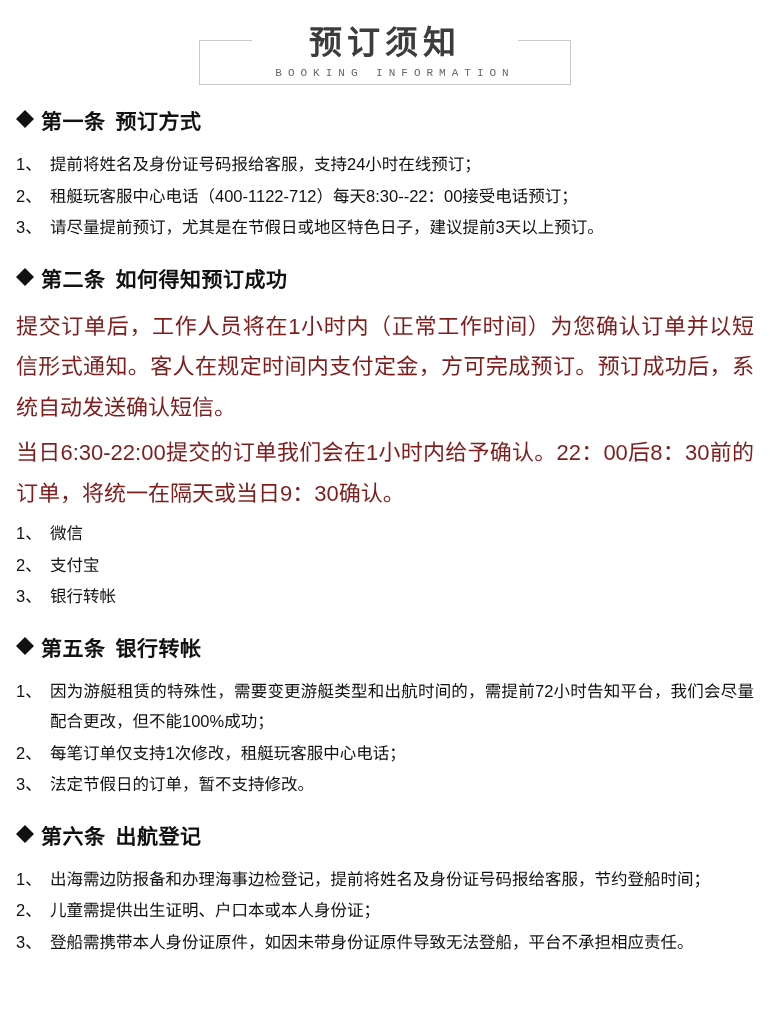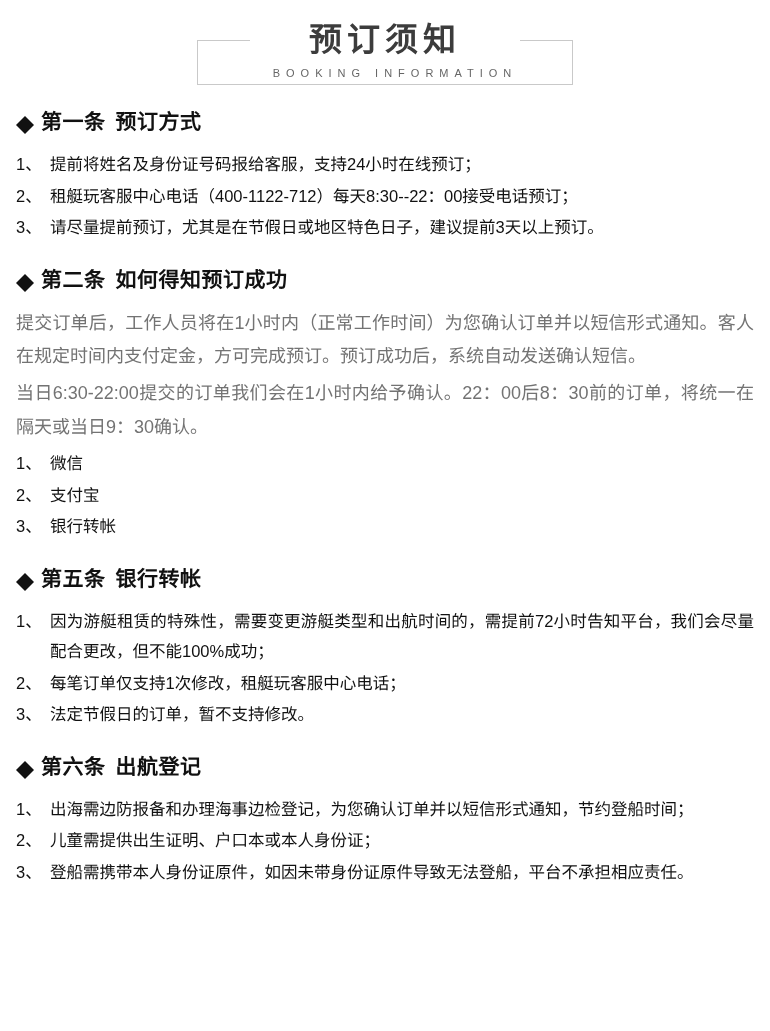--- a/index.html
+++ b/index.html
@@ -34,31 +34,31 @@
     padding: 2px 56px 6px 56px;
   }
   .header-title {
     font-size: 33px;
     letter-spacing: 5px;
     font-weight: 700;
     color: #3c3c3c;
     line-height: 1.25;
     position: relative;
     z-index: 2;
-    font-family: Liberation Mono, monospace;
+    font-family: Liberation Sans, sans-serif;
   }
   .header-sub {
     font-size: 11px;
     letter-spacing: 6px;
     color: #666;
     font-weight: 400;
     margin-top: 4px;
     position: relative;
     z-index: 2;
-    font-family: Liberation Sans, sans-serif;
+    font-family: Liberation Mono, monospace;
     margin-left: 20px;
   }
   .header-box {
     position: absolute;
     left: 0;
     right: 0;
     top: 20px;
     bottom: 0;
     border: 1px solid #c9c9c9;
     z-index: 1;
@@ -72,21 +72,21 @@
     height: 3px;
     background: #ffffff;
   }
 
   
   .section {
     margin: 0 0 4px 0;
   }
   .sec-title {
     display: flex;
-    align-items: center;
+    align-items: flex-start;
     font-size: 21px;
     font-weight: 700;
     color: #111;
     margin: 20px 0 14px 0;
     letter-spacing: 0.5px;
   }
   .sec-title .diamond {
     width: 0;
     height: 0;
     border: 9px solid transparent;
@@ -102,23 +102,23 @@
     left: -9px;
     top: 9px;
     width: 0;
     height: 0;
     border: 9px solid transparent;
     border-top-color: #111;
   }
   .sec-title .t-main { margin-right: 10px; }
 
   .para {
-    font-size: 18px;
+    font-size: 22px;
     line-height: 1.85;
-    color: #737373;
+    color: #7f1d1d;
     margin: 0 0 2px 0;
     text-align: justify;
   }
   ol.numlist {
     margin: 0;
     padding: 0;
     list-style: none;
   }
   ol.numlist li {
     font-size: 16.5px;
@@ -223,21 +223,21 @@
       </div>
       <div class="section">
         <div class="sec-title">
           <span class="diamond"></span>
           <span class="t-main">第六条</span>
           <span>出航登记</span>
         </div>
         <ol class="numlist">
           <li>
             <span class="idx">1、</span>
-            <span class="txt">出海需边防报备和办理海事边检登记，为您确认订单并以短信形式通知，节约登船时间；</span>
+            <span class="txt">出海需边防报备和办理海事边检登记，提前将姓名及身份证号码报给客服，节约登船时间；</span>
           </li>
           <li>
             <span class="idx">2、</span>
             <span class="txt">儿童需提供出生证明、户口本或本人身份证；</span>
           </li>
           <li>
             <span class="idx">3、</span>
             <span class="txt">登船需携带本人身份证原件，如因未带身份证原件导致无法登船，平台不承担相应责任。</span>
           </li>
         </ol>

